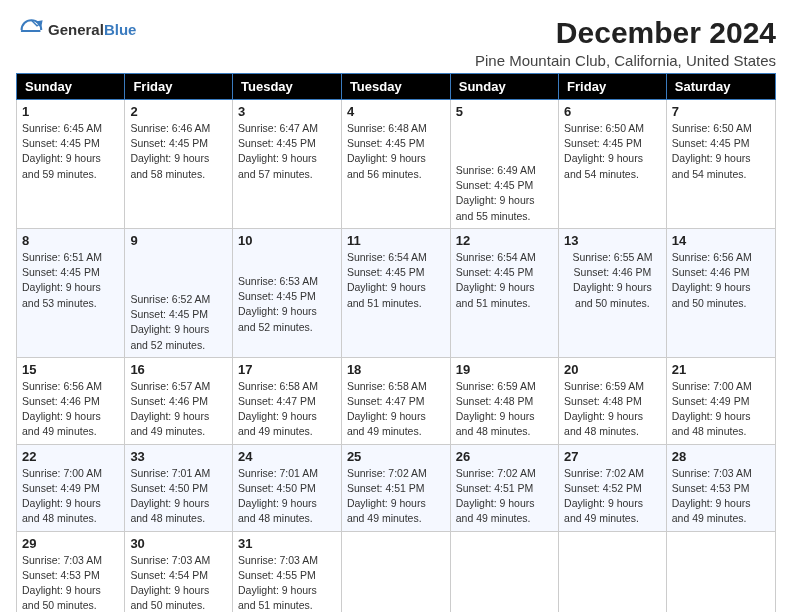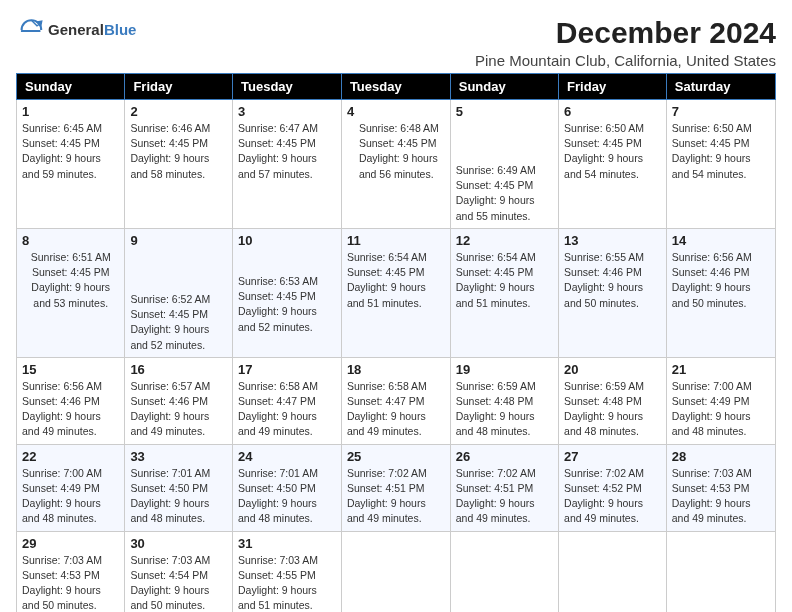--- a/index.html
+++ b/index.html
@@ -147,21 +147,21 @@
           </td>
           <td>
             <span class="day-number">3</span>
             <div class="day-detail" style="white-space: pre-line;">Sunrise: 6:47 AM
 Sunset: 4:45 PM
 Daylight: 9 hours
 and 57 minutes.</div>
           </td>
           <td>
             <span class="day-number">4</span>
-            <div class="day-detail" style="white-space: pre-line; margin-left: 12px;">Sunrise: 6:48 AM
+            <div class="day-detail" style="white-space: pre-line;">Sunrise: 6:48 AM
 Sunset: 4:45 PM
 Daylight: 9 hours
 and 56 minutes.</div>
           </td>
           <td>
             <span class="day-number">5</span>
             <div class="day-detail" style="white-space: pre-line; margin-top: 44px;">Sunrise: 6:49 AM
 Sunset: 4:45 PM
 Daylight: 9 hours
 and 55 minutes.</div>
@@ -177,21 +177,21 @@
             <span class="day-number">7</span>
             <div class="day-detail" style="white-space: pre-line;">Sunrise: 6:50 AM
 Sunset: 4:45 PM
 Daylight: 9 hours
 and 54 minutes.</div>
           </td>
         </tr>
         <tr>
           <td>
             <span class="day-number">8</span>
-            <div class="day-detail" style="white-space: pre-line; text-align: center;">Sunrise: 6:51 AM
+            <div class="day-detail" style="white-space: pre-line;">Sunrise: 6:51 AM
 Sunset: 4:45 PM
 Daylight: 9 hours
 and 53 minutes.</div>
           </td>
           <td>
             <span class="day-number">9</span>
             <div class="day-detail" style="white-space: pre-line; margin-top: 44px;">Sunrise: 6:52 AM
 Sunset: 4:45 PM
 Daylight: 9 hours
 and 52 minutes.</div>
@@ -212,21 +212,21 @@
           </td>
           <td>
             <span class="day-number">12</span>
             <div class="day-detail" style="white-space: pre-line;">Sunrise: 6:54 AM
 Sunset: 4:45 PM
 Daylight: 9 hours
 and 51 minutes.</div>
           </td>
           <td>
             <span class="day-number">13</span>
-            <div class="day-detail" style="white-space: pre-line;">Sunrise: 6:55 AM
+            <div class="day-detail" style="white-space: pre-line; text-align: center;">Sunrise: 6:55 AM
 Sunset: 4:46 PM
 Daylight: 9 hours
 and 50 minutes.</div>
           </td>
           <td>
             <span class="day-number">14</span>
             <div class="day-detail" style="white-space: pre-line;">Sunrise: 6:56 AM
 Sunset: 4:46 PM
 Daylight: 9 hours
 and 50 minutes.</div>

